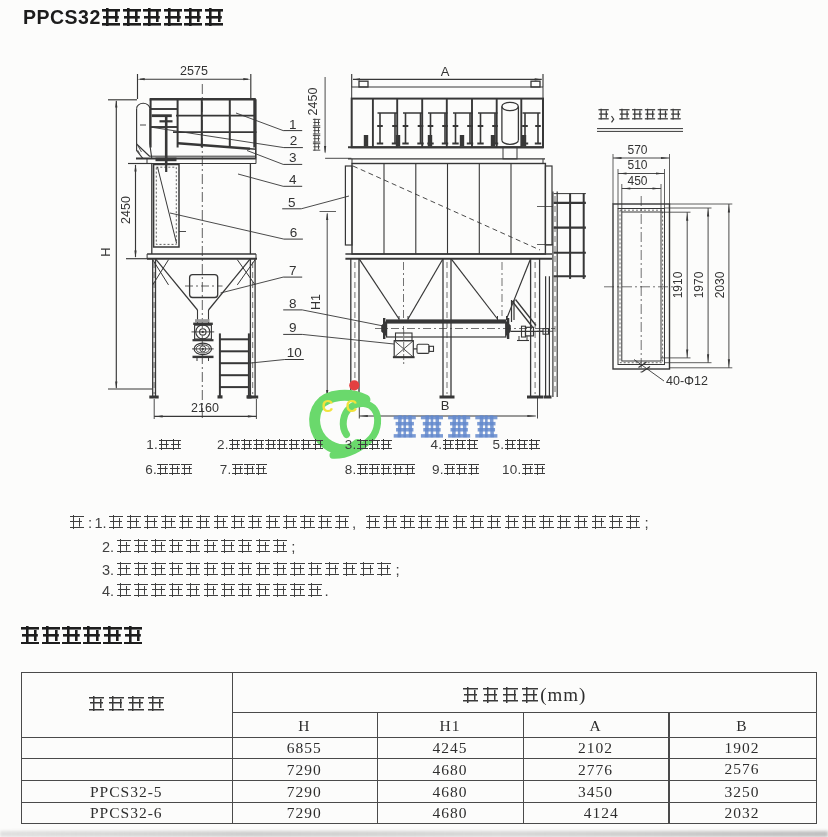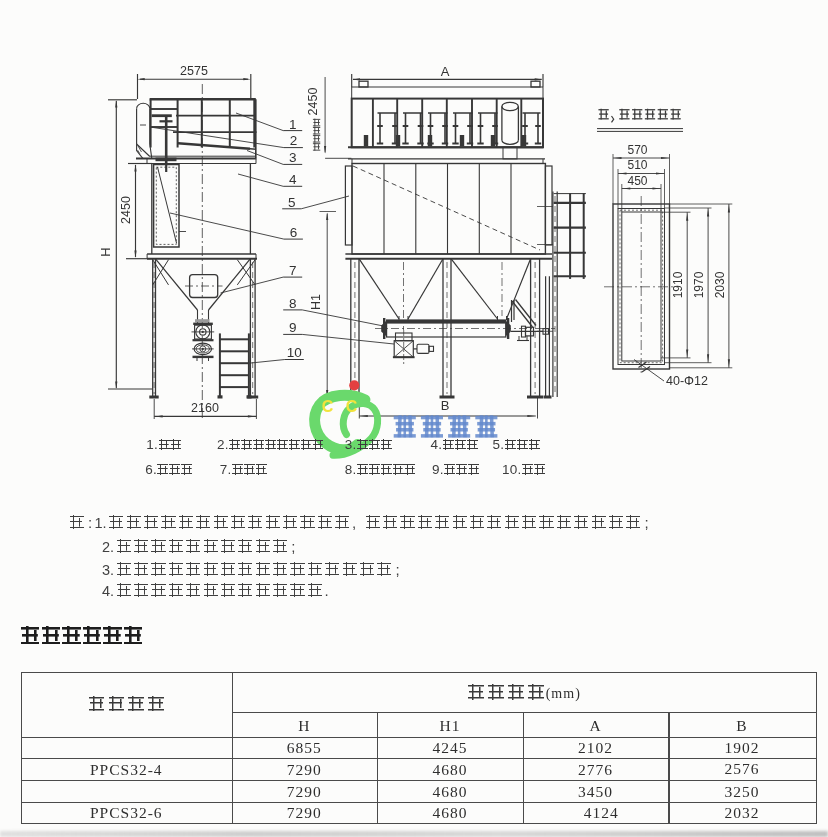--- a/index.html
+++ b/index.html
@@ -27,20 +27,21 @@
 .cl,.cm{font-weight:normal;font-style:normal;color:#404040;font-size:15px}
 b.cl{margin:0 2.5px}
 .cm{margin:0 1px}
 .tline{position:absolute;background:#4a4a4a}
 .tc{position:absolute;text-align:center;font-size:16px;color:#2e2e2e}
 .ser{font-family:"Liberation Serif",serif;font-size:15.5px;color:#2e2e2e;letter-spacing:1px}
 </style></head>
 <body>
 <div id="page">
 
+<div style="position:absolute;left:23px;top:6px;font-size:19.5px;font-weight:bold;color:#1c1c1c;letter-spacing:.5px;white-space:nowrap"><span style="font-family:'Liberation Sans',sans-serif">PPCS32</span><i class="t"></i><i class="t"></i><i class="t"></i><i class="t"></i><i class="t"></i><i class="t"></i></div>
 
 <svg width="828" height="837" viewBox="0 0 828 837" style="position:absolute;left:0;top:0">
 <defs>
 <symbol id="hz" viewBox="0 0 10 10" overflow="visible">
 <g stroke="currentColor" stroke-width="1.15" fill="none">
 <line x1="0.4" y1="1.1" x2="9.6" y2="1.1"></line>
             <line x1="1" y1="5" x2="9" y2="5"></line>
 <line x1="0.4" y1="9.2" x2="9.6" y2="9.2"></line>
             <line x1="2.8" y1="0.2" x2="2.8" y2="9.8"></line>
 <line x1="7.4" y1="1.8" x2="7.4" y2="8.2"></line>
@@ -551,38 +552,38 @@
 <div class="tline" style="left:21px;top:758.2px;width:794.5px;height:1.2px"></div>
 <div class="tline" style="left:21px;top:779.9px;width:794.5px;height:1.2px"></div>
 <div class="tline" style="left:21px;top:801.6px;width:794.5px;height:1.2px"></div>
 <div class="tline" style="left:231.5px;top:672px;width:1.2px;height:151px"></div>
 <div class="tline" style="left:377.1px;top:712px;width:1.2px;height:111px"></div>
 <div class="tline" style="left:522.8px;top:712px;width:1.2px;height:111px"></div>
 <div class="tline" style="left:668.4px;top:712px;width:1.2px;height:111px"></div>
 
 <div class="tc" style="left:21px;top:695px;width:210.5px"><i class="th"></i><i class="th"></i><i class="th"></i><i class="th"></i></div>
 
-<div class="tc" style="left:231.5px;top:683.5px;width:584.0px"><i class="th"></i><i class="th"></i><i class="th"></i><i class="th"></i><span class="ser" style="font-size:14px">(mm)</span></div>
+<div class="tc" style="left:231.5px;top:683.5px;width:584.0px"><i class="th"></i><i class="th"></i><i class="th"></i><i class="th"></i><span class="ser" style="font-size:19px">(mm)</span></div>
 
 <div class="tc ser" style="left:231.5px;top:716.5px;width:145.60000000000002px">H</div>
 <div class="tc ser" style="left:377.1px;top:716.5px;width:145.69999999999993px">H1</div>
 <div class="tc ser" style="left:522.8px;top:716.5px;width:145.60000000000002px">A</div>
 <div class="tc ser" style="left:668.4px;top:716.5px;width:147.10000000000002px">B</div>
 
 <div class="tc ser" style="left:231.5px;top:739.4px;width:145.60000000000002px">6855</div>
 <div class="tc ser" style="left:377.1px;top:739.4px;width:145.69999999999993px">4245</div>
 <div class="tc ser" style="left:522.8px;top:739.4px;width:145.60000000000002px">2102</div>
 <div class="tc ser" style="left:668.4px;top:739.4px;width:147.10000000000002px">1902</div>
 
-<div class="tc ser" style="left:21px;top:761.0px;width:210.5px">PPCS32-4</div>
 <div class="tc ser" style="left:231.5px;top:761.0px;width:145.60000000000002px">7290</div>
 <div class="tc ser" style="left:377.1px;top:761.0px;width:145.69999999999993px">4680</div>
 <div class="tc ser" style="left:522.8px;top:761.0px;width:145.60000000000002px">2776</div>
 <div class="tc ser" style="left:668.4px;top:760px;width:147.10000000000002px">2576</div>
 
+<div class="tc ser" style="left:21px;top:782.8px;width:210.5px">PPCS32-5</div>
 <div class="tc ser" style="left:231.5px;top:782.8px;width:145.60000000000002px">7290</div>
 <div class="tc ser" style="left:377.1px;top:782.8px;width:145.69999999999993px">4680</div>
 <div class="tc ser" style="left:522.8px;top:782.8px;width:145.60000000000002px">3450</div>
 <div class="tc ser" style="left:668.4px;top:782.8px;width:147.10000000000002px">3250</div>
 
 <div class="tc ser" style="left:21px;top:804.3px;width:210.5px">PPCS32-6</div>
 <div class="tc ser" style="left:231.5px;top:804.3px;width:145.60000000000002px">7290</div>
 <div class="tc ser" style="left:377.1px;top:804.3px;width:145.69999999999993px">4680</div>
 <div class="tc ser" style="left:522.8px;top:804.3px;width:157px">4124</div>
 <div class="tc ser" style="left:668.4px;top:804.3px;width:147.10000000000002px">2032</div>

